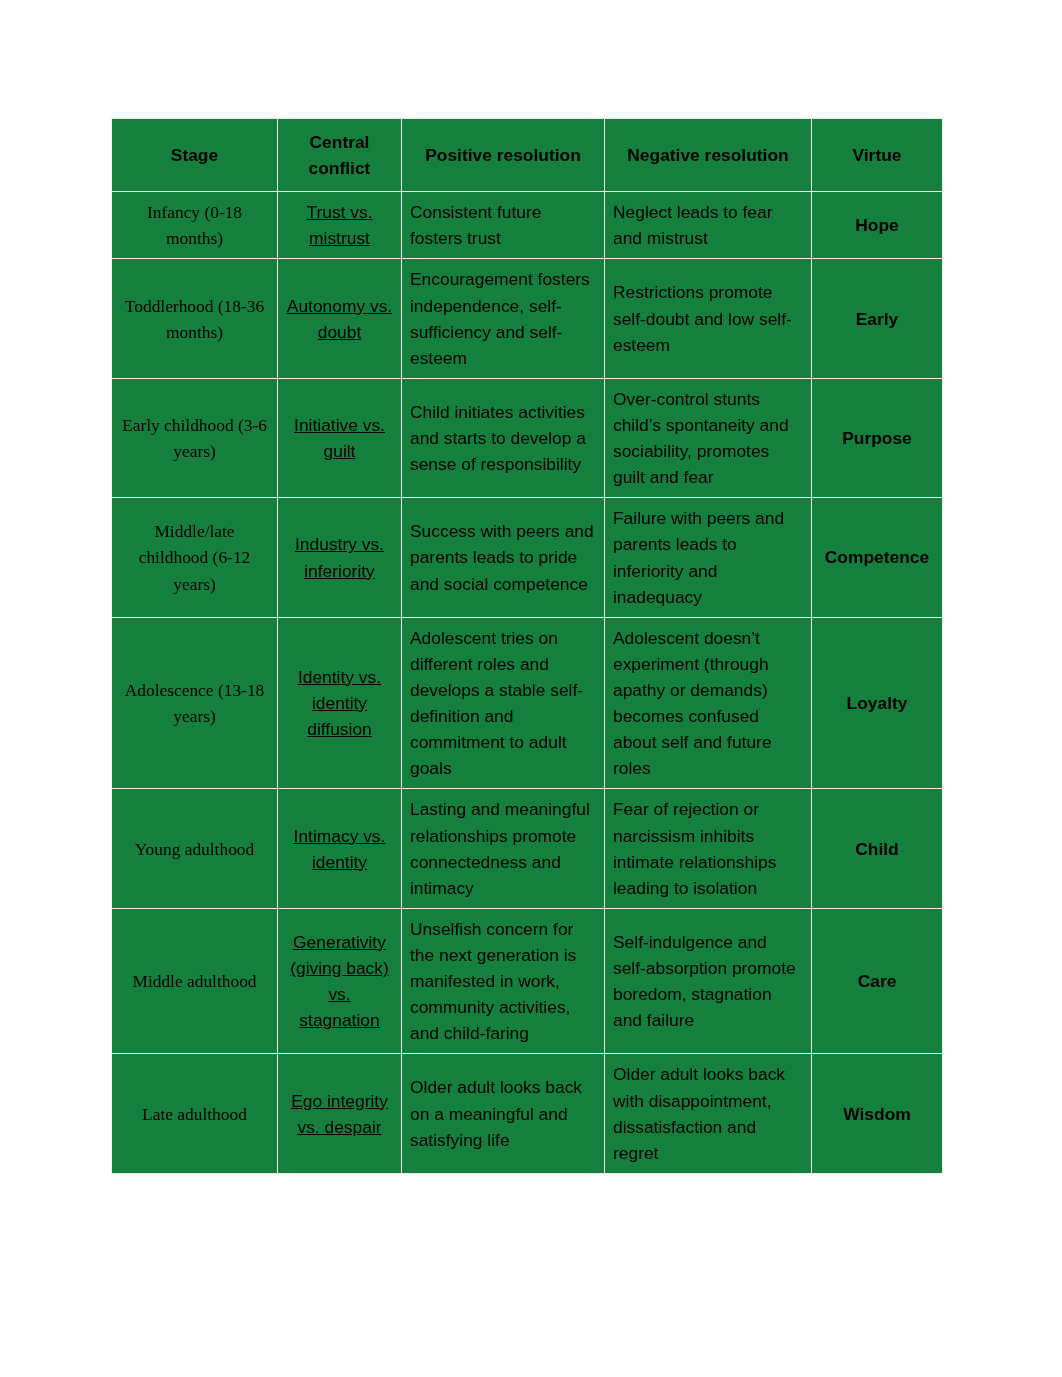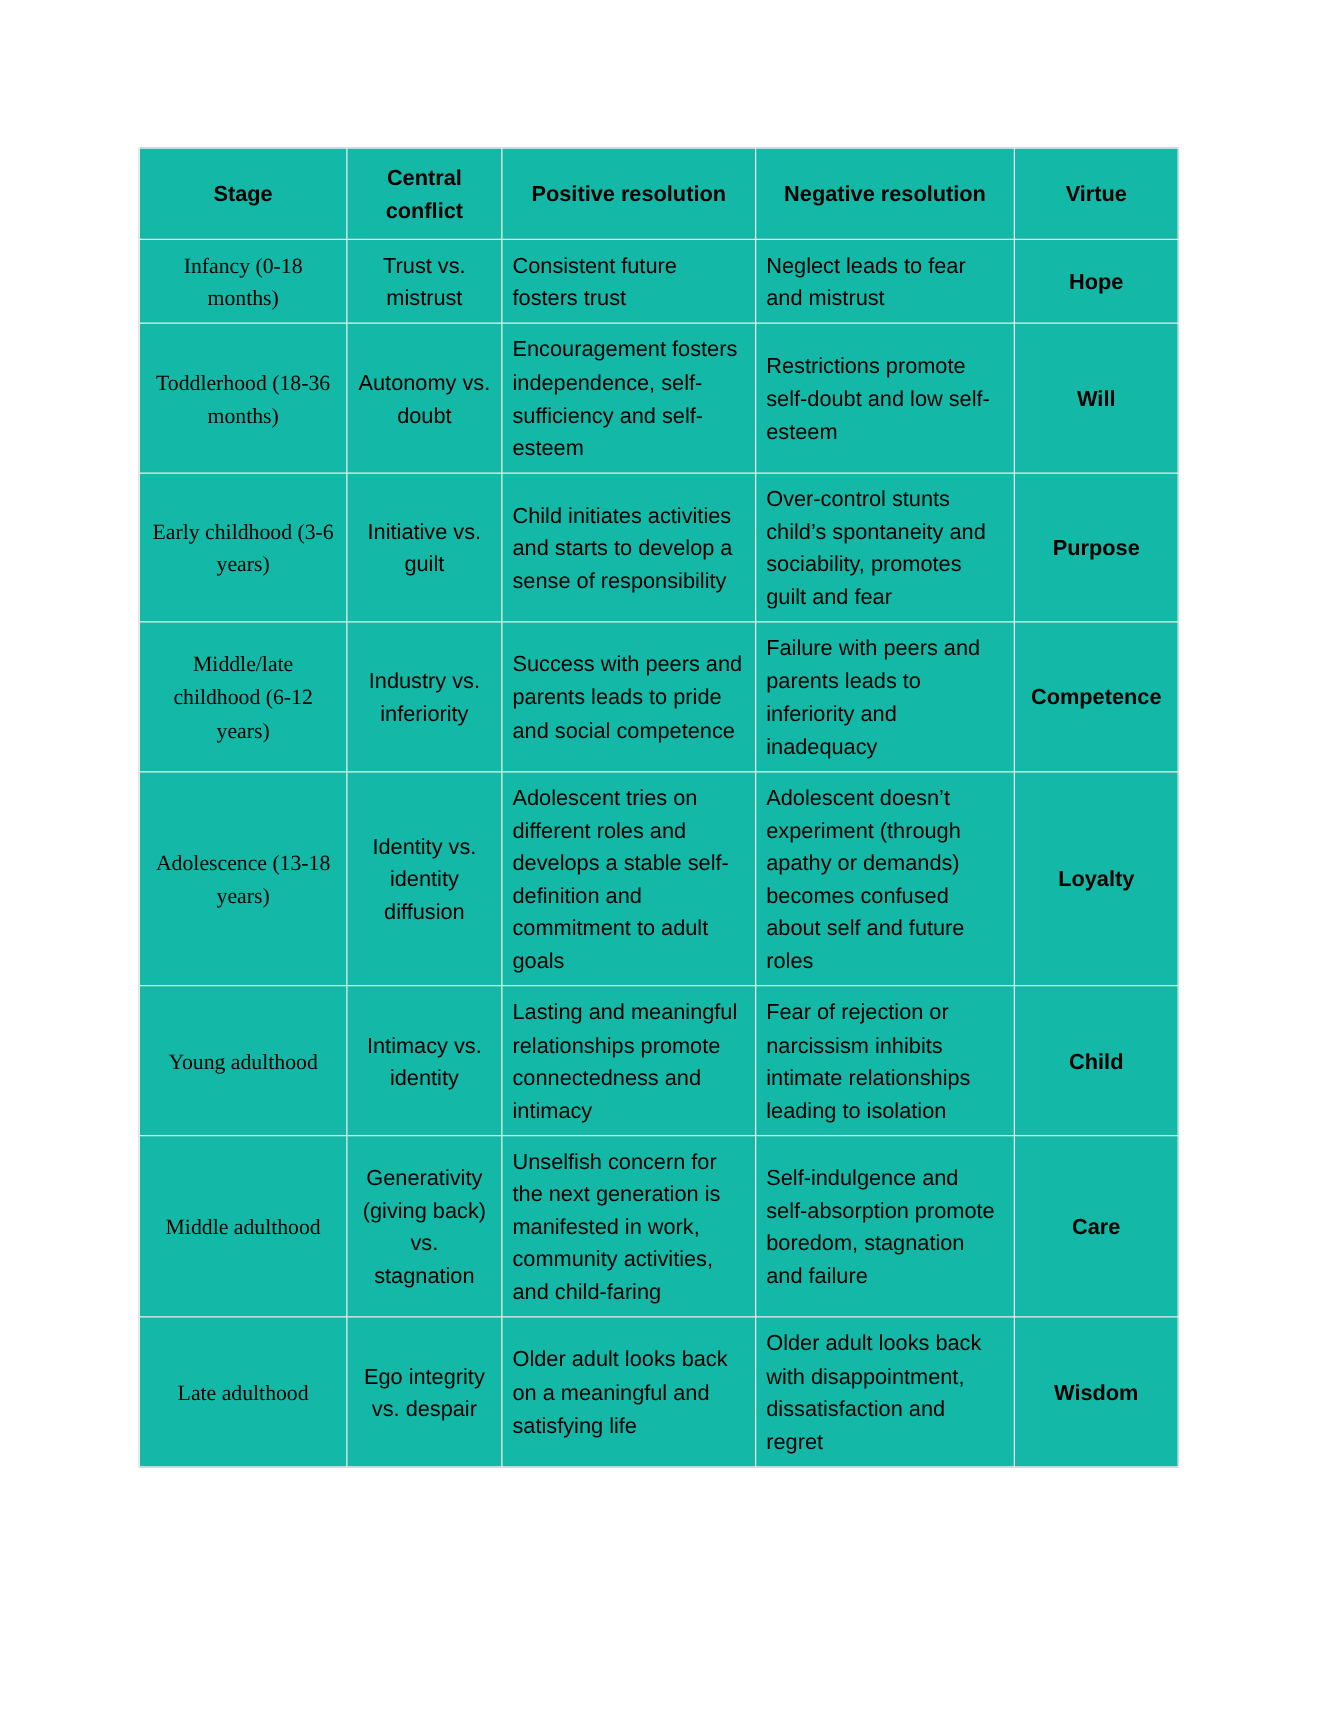--- a/index.html
+++ b/index.html
@@ -24,21 +24,21 @@
   .table-wrap {
     position: absolute;
     left: 111px;
     top: 118px;
     width: 831px;
   }
   table.erikson {
     width: 831px;
     border-collapse: collapse;
     table-layout: fixed;
-    background: #14b8a6;
+    background: #15803d;
   }
   table.erikson col.c-stage    { width: 166px; }
   table.erikson col.c-conflict { width: 124px; }
   table.erikson col.c-positive { width: 203px; }
   table.erikson col.c-negative { width: 207px; }
   table.erikson col.c-virtue   { width: 131px; }
 
   table.erikson th,
   table.erikson td {
     border: 1px solid #ededed;
@@ -55,21 +55,21 @@
     padding-bottom: 10px;
   }
   td.center, th.center { text-align: center; }
   td.left { text-align: left; }
 
   td.col-positive, td.col-negative {
     padding-left: 7px;
     padding-right: 4px;
   }
   td.col-stage { padding-left: 4px; padding-right: 4px; font-family: Liberation Serif, serif; }
-  td.col-conflict { padding-left: 3px; padding-right: 3px; }
+  td.col-conflict { padding-left: 3px; padding-right: 3px; text-decoration: underline; }
   td.col-virtue { padding-left: 2px; padding-right: 2px; white-space: nowrap; font-weight: bold; }
 </style>
 </head>
 <body>
 
 <div class="page">
   <div class="table-wrap">
     <table class="erikson">
       <colgroup>
         <col class="c-stage">
@@ -93,21 +93,21 @@
           <td class="center col-conflict">Trust vs. mistrust</td>
           <td class="left col-positive">Consistent future fosters trust</td>
           <td class="left col-negative">Neglect leads to fear and mistrust</td>
           <td class="center col-virtue">Hope</td>
         </tr>
         <tr>
           <td class="center col-stage">Toddlerhood (18-36 months)</td>
           <td class="center col-conflict">Autonomy vs. doubt</td>
           <td class="left col-positive">Encouragement fosters independence, self-sufficiency and self-esteem</td>
           <td class="left col-negative">Restrictions promote self-doubt and low self-esteem</td>
-          <td class="center col-virtue">Will</td>
+          <td class="center col-virtue">Early</td>
         </tr>
         <tr>
           <td class="center col-stage">Early childhood (3-6 years)</td>
           <td class="center col-conflict">Initiative vs. guilt</td>
           <td class="left col-positive">Child initiates activities and starts to develop a sense of responsibility</td>
           <td class="left col-negative">Over-control stunts child’s spontaneity and sociability, promotes guilt and fear</td>
           <td class="center col-virtue">Purpose</td>
         </tr>
         <tr>
           <td class="center col-stage">Middle/late childhood (6-12 years)</td>

